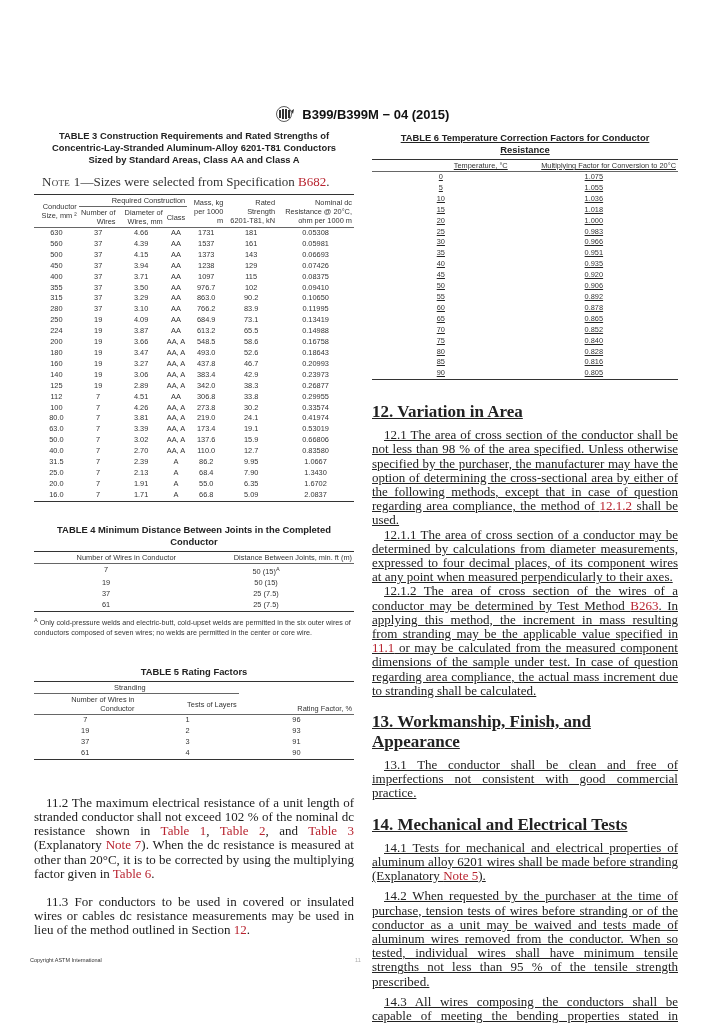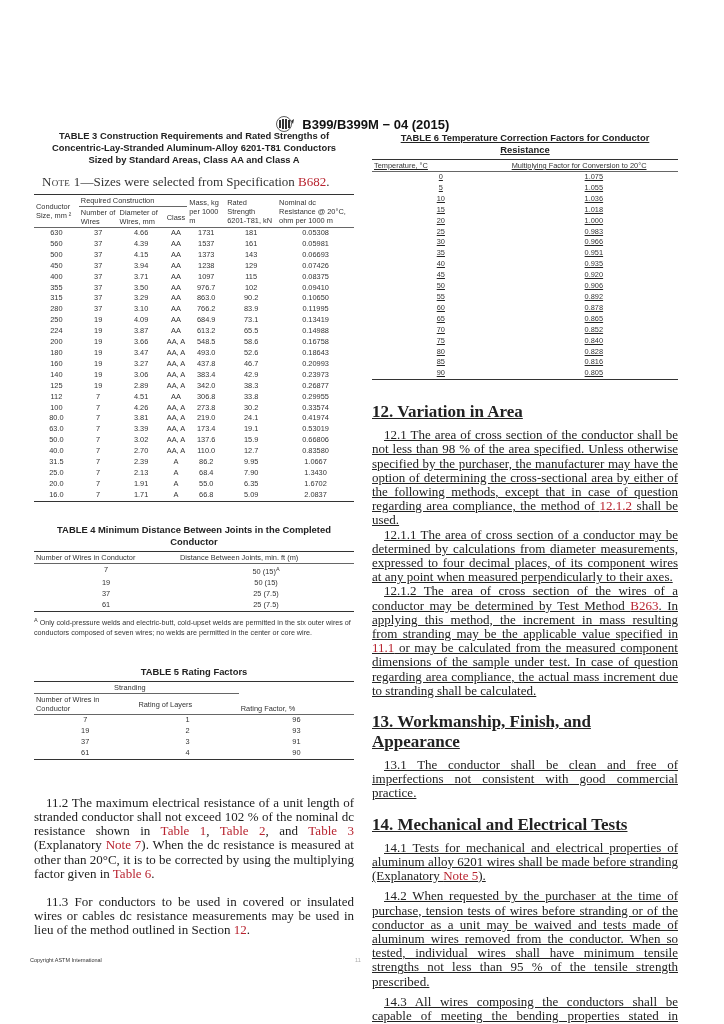--- a/index.html
+++ b/index.html
@@ -1,34 +1,34 @@
 <!DOCTYPE html>
 <html><head>
 <meta charset="utf-8">
 <style>
   html, body { margin: 0; padding: 0; background: #ffffff; }
   body { width: 724px; height: 1024px; position: relative; overflow: hidden; color: #222; }
   .sans { font-family: "Liberation Sans", "DejaVu Sans", sans-serif; }
   .serif { font-family: "Liberation Serif", "DejaVu Serif", serif; }
   .red { color: #b8232f; }
 
-  #header { position: absolute; top: 116px; left: 0; width: 724px; text-align: center; font-size: 13px; font-weight: bold; color: #111; }
+  #header { position: absolute; top: 106px; left: 0; width: 724px; text-align: center; font-size: 13px; font-weight: bold; color: #111; }
   #header .logo { display: inline-block; width: 20px; height: 16px; vertical-align: -3px; margin-right: 4px; }
 
   .col { position: absolute; }
   #left { left: 34px; top: 130px; width: 320px; }
   #right { left: 372px; top: 132px; width: 306px; text-decoration: underline; }
 
   .tbl-title { font-size: 9.4px; font-weight: bold; text-align: center; line-height: 12px; color: #222; }
   .note { font-size: 13px; margin: 8px 0 4px 8px; color: #333; }
   .note .cap { font-variant: small-caps; letter-spacing: 0.3px; }
 
   table { border-collapse: collapse; width: 100%; }
   table.data { font-size: 7.4px; color: #333; }
-  table.data th { font-weight: normal; text-align: left; padding: 1px 2px; line-height: 9px; vertical-align: middle; }
+  table.data th { font-weight: normal; text-align: right; padding: 1px 2px; line-height: 9px; vertical-align: middle; }
   table.data td { text-align: center; padding: 0 2px; line-height: 10.9px; }
   .top-rule { border-top: 1.6px solid #333; }
   .mid-rule { border-bottom: 1px solid #666; }
   .bot-rule { border-bottom: 1.6px solid #333; }
   .sub-rule { border-bottom: 0.8px solid #666; }
 
   .fn { font-size: 7.2px; color: #333; line-height: 10px; margin-top: 3px; }
   sup { font-size: 5.5px; }
 
   .para { font-size: 13px; line-height: 14.2px; text-align: justify; color: #222; margin: 0; text-indent: 12px; }
@@ -336,21 +336,21 @@
   <div style="height:28px"></div>
   <div class="tbl-title sans">TABLE 5 Rating Factors</div>
   <table class="data sans" style="margin-top:3px;">
     <thead>
       <tr class="top-rule">
         <th colspan="2" class="sub-rule" style="text-align:left;padding-left:80px">Stranding</th>
         <th rowspan="2" style="vertical-align:bottom">Rating Factor, %</th>
       </tr>
       <tr class="mid-rule">
         <th style="width:32%">Number of Wires in Conductor</th>
-        <th style="width:32%">Rating of Layers</th>
+        <th style="width:32%">Tests of Layers</th>
       </tr>
     </thead>
     <tbody id="t5body">
         <tr style="padding-top: 2px;">
           <td>7</td>
           <td>1</td>
           <td>96</td>
         </tr>
         <tr>
           <td>19</td>

